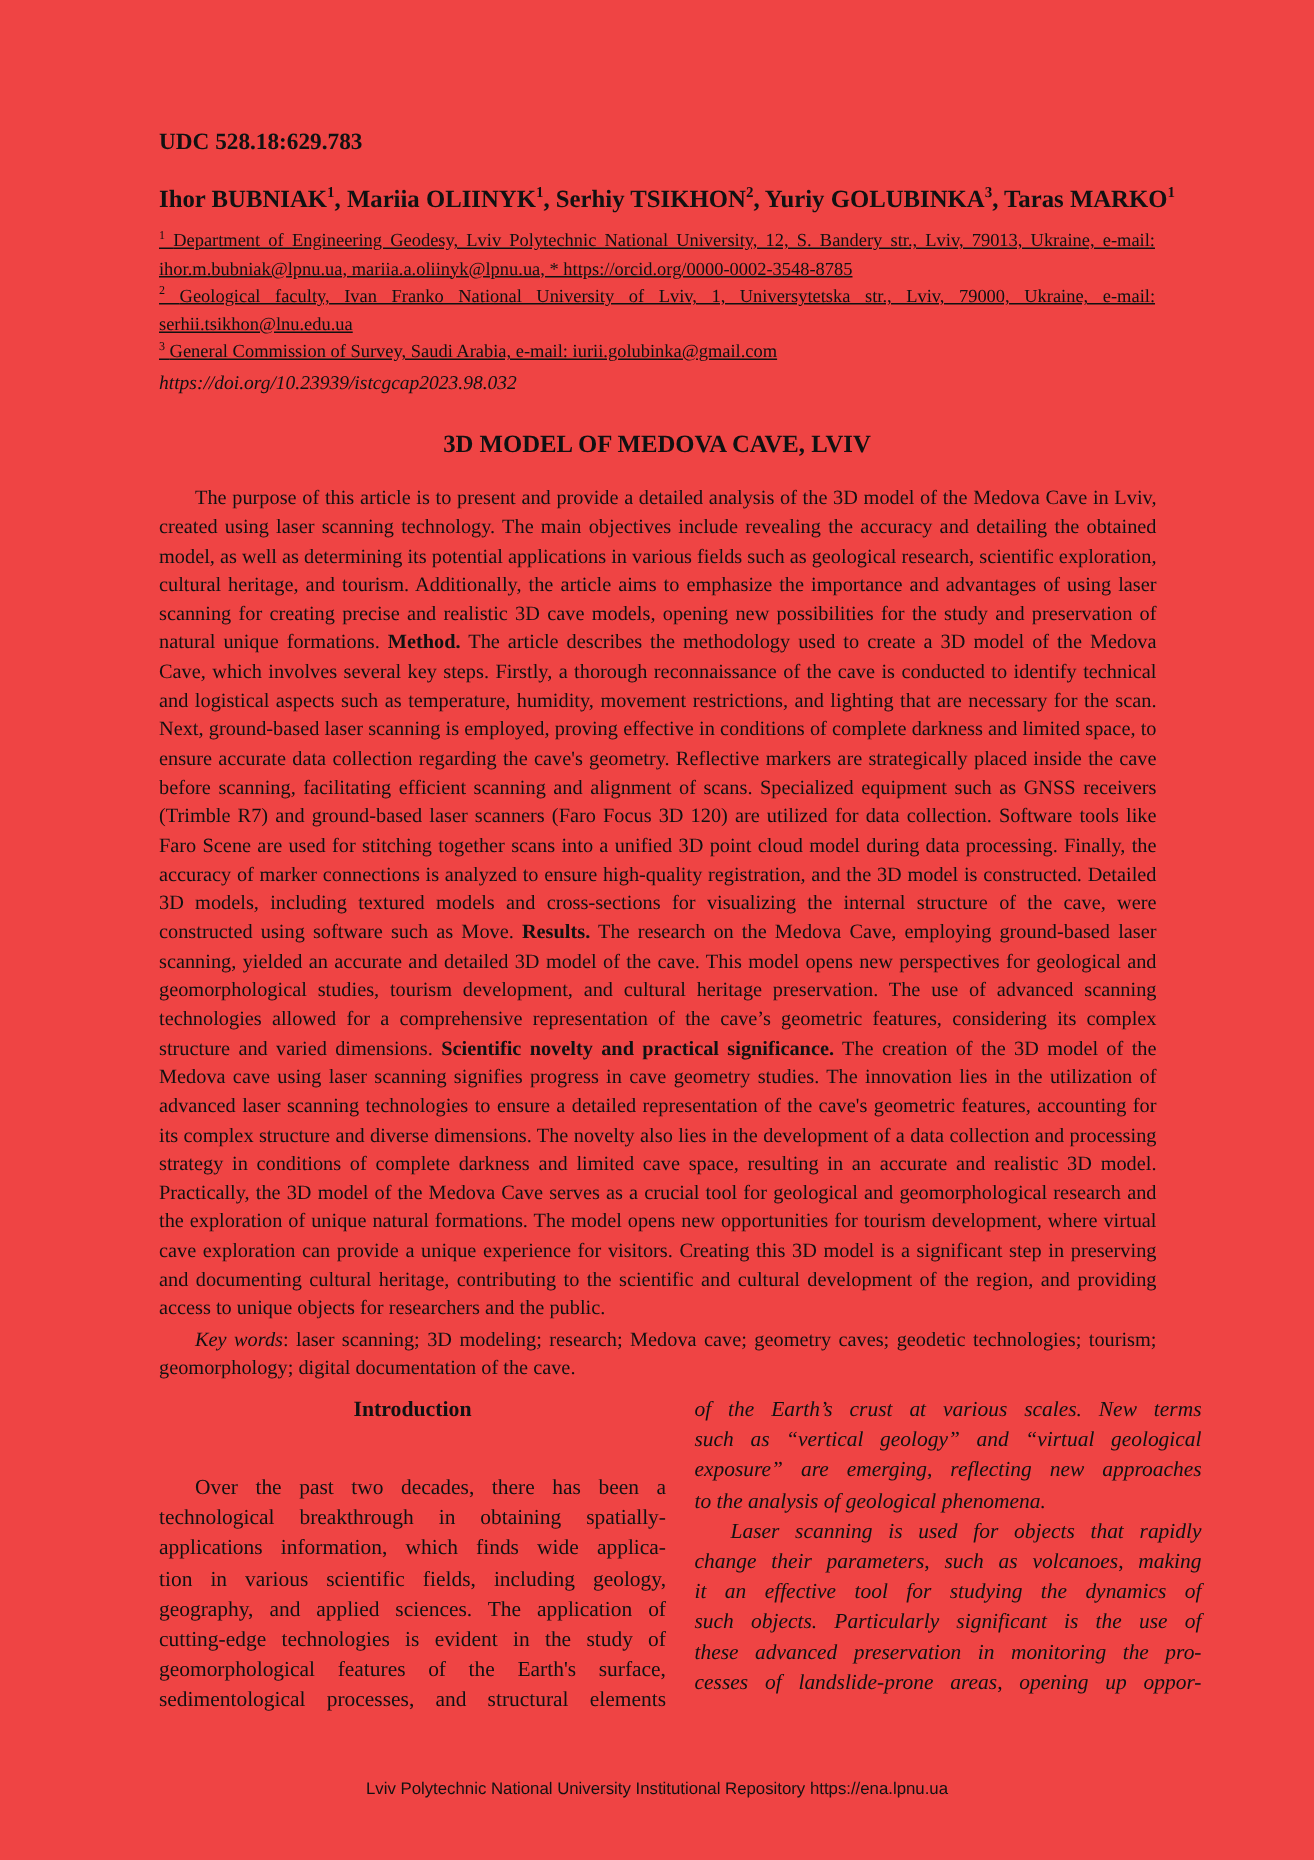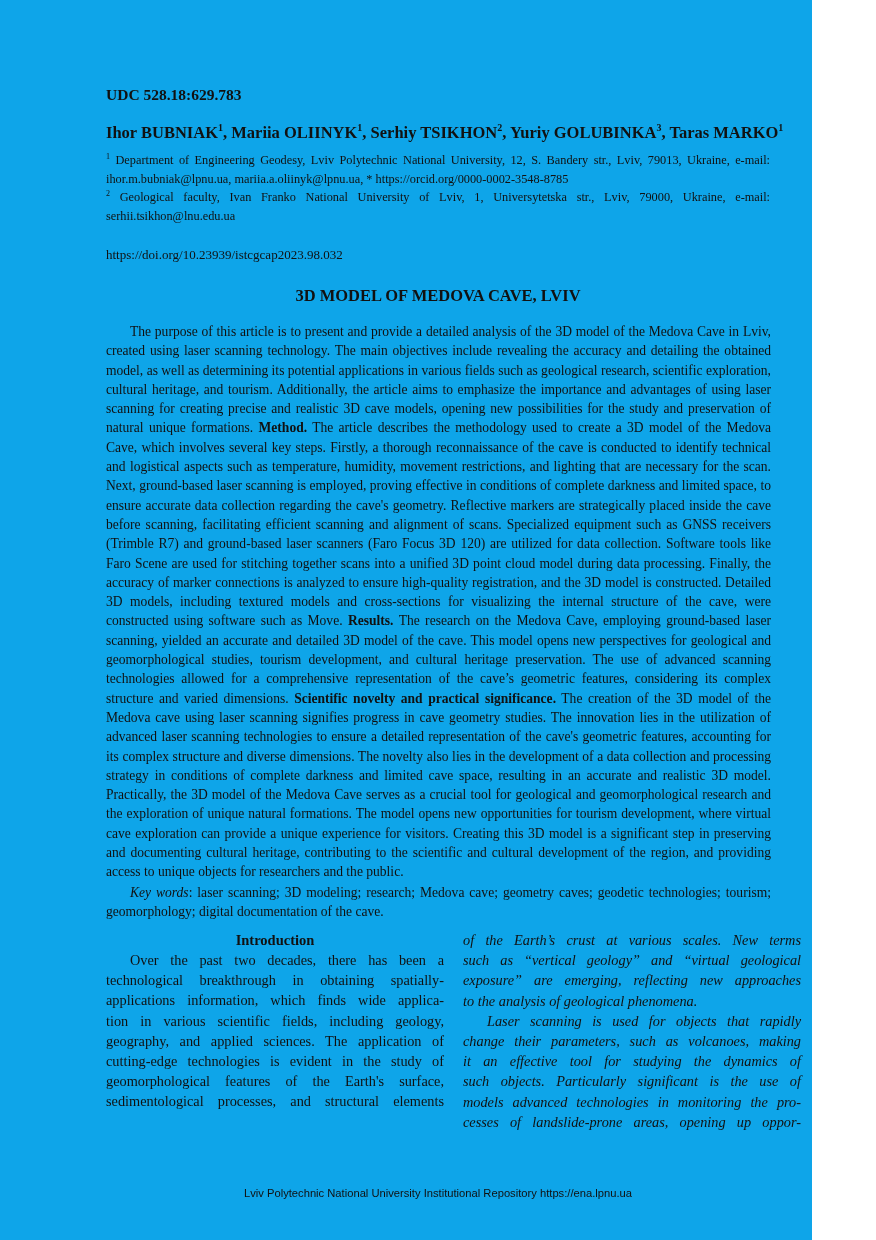--- a/index.html
+++ b/index.html
@@ -1,37 +1,37 @@
 <!DOCTYPE html>
 <html><head>
 <meta charset="utf-8">
 <style>
   html, body { margin: 0; padding: 0; background: #ffffff; }
   body { width: 876px; height: 1240px; position: relative; overflow: hidden;
          font-family: "Liberation Serif", "DejaVu Serif", serif; color: #111; }
-  .page { position: absolute; left: 0; top: 0; width: 812px; height: 1240px; background: #0ea5e9; }
+  .page { position: absolute; left: 0; top: 0; width: 876px; height: 1240px; background: #ef4444; }
   .udc { position: absolute; left: 106px; top: 86px; font-size: 15.5px; font-weight: bold; }
   .authors { position: absolute; left: 106px; top: 123px; font-size: 16.5px; white-space: nowrap; font-weight: bold; }
   .authors sup { font-size: 10px; vertical-align: 7px; line-height: 0; }
-  .affils { position: absolute; left: 106px; top: 151px; width: 664px; font-size: 12.3px; line-height: 18.5px; }
+  .affils { position: absolute; left: 106px; top: 151px; width: 664px; font-size: 12.3px; line-height: 18.5px; text-decoration: underline; }
   .affil { text-align: justify; text-align-last: left; }
   .affil sup { font-size: 8px; vertical-align: 5px; line-height: 0; }
-  .doi { position: absolute; left: 106px; top: 247px; font-size: 13px; }
+  .doi { position: absolute; left: 106px; top: 247px; font-size: 13px; font-style: italic; }
   .title { position: absolute; left: 0; width: 876px; top: 286px; text-align: center;
            font-size: 16.5px; font-weight: bold; }
   .abstract { position: absolute; left: 106px; top: 322px; width: 665px; font-size: 13.55px;
               line-height: 19.3px; text-align: justify; }
   .abstract p { margin: 0; text-indent: 24px; font-family: Liberation Serif, serif; }
   .abstract b { font-weight: bold; }
   .keywords { margin-top: 1px !important; }
   .keywords i { font-style: italic; }
   .col { position: absolute; top: 930px; width: 338px; font-size: 14.3px; line-height: 20.2px; text-align: justify; }
   .col-left { left: 106px; }
   .col-right { left: 463px; top: 930px; font-style: italic; }
-  .section-heading { text-align: center; font-weight: bold; font-size: 14.5px; margin: 0 0 0 0; line-height: 20px; }
+  .section-heading { text-align: center; font-weight: bold; font-size: 14.5px; margin: 0 0 32px 0; line-height: 20px; }
   .footer { position: absolute; left: 0; width: 876px; top: 1187px; text-align: center;
             font-family: Liberation Sans, sans-serif; font-size: 11.2px; color: #111; }
   .ln { display: block; text-align: justify; text-align-last: justify; }
   .ln.last { text-align-last: left; }
 </style>
 </head>
 <body>
 
 <div class="page">
 
@@ -41,20 +41,21 @@
     <span>Ihor BUBNIAK</span><sup>1</sup>,
     <span>Mariia OLIINYK</span><sup>1</sup>,
     <span>Serhiy TSIKHON</span><sup>2</sup>,
     <span>Yuriy GOLUBINKA</span><sup>3</sup>,
     <span>Taras MARKO</span><sup>1</sup>
   </div>
 
   <div class="affils">
     <div class="affil"><sup>1</sup> <span>Department of Engineering Geodesy, Lviv Polytechnic National University, 12, S. Bandery str., Lviv, 79013, Ukraine, e-mail: ihor.m.bubniak@lpnu.ua, mariia.a.oliinyk@lpnu.ua, * https://orcid.org/0000-0002-3548-8785</span></div>
     <div class="affil"><sup>2</sup> <span>Geological faculty, Ivan Franko National University of Lviv, 1, Universytetska str., Lviv, 79000, Ukraine, e-mail: serhii.tsikhon@lnu.edu.ua</span></div>
+    <div class="affil"><sup>3</sup> <span>General Commission of Survey, Saudi Arabia, e-mail: iurii.golubinka@gmail.com</span></div>
   </div>
 
   <div class="doi">https://doi.org/10.23939/istcgcap2023.98.032</div>
 
   <div class="title">3D MODEL OF MEDOVA CAVE, LVIV</div>
 
   <div class="abstract">
     <p><span>The purpose of this article is to present and provide a detailed analysis of the 3D model of the Medova Cave in Lviv, created using laser scanning technology. The main objectives include revealing the accuracy and detailing the obtained model, as well as determining its potential applications in various fields such as geological research, scientific exploration, cultural heritage, and tourism. Additionally, the article aims to emphasize the importance and advantages of using laser scanning for creating precise and realistic 3D cave models, opening new possibilities for the study and preservation of natural unique formations.</span> <b>Method.</b> <span>The article describes the methodology used to create a 3D model of the Medova Cave, which involves several key steps. Firstly, a thorough reconnaissance of the cave is conducted to identify technical and logistical aspects such as temperature, humidity, movement restrictions, and lighting that are necessary for the scan. Next, ground-based laser scanning is employed, proving effective in conditions of complete darkness and limited space, to ensure accurate data collection regarding the cave's geometry. Reflective markers are strategically placed inside the cave before scanning, facilitating efficient scanning and alignment of scans. Specialized equipment such as GNSS receivers (Trimble R7) and ground-based laser scanners (Faro Focus 3D 120) are utilized for data collection. Software tools like Faro Scene are used for stitching together scans into a unified 3D point cloud model during data processing. Finally, the accuracy of marker connections is analyzed to ensure high-quality registration, and the 3D model is constructed. Detailed 3D models, including textured models and cross-sections for visualizing the internal structure of the cave, were constructed using software such as Move.</span> <b>Results.</b> <span>The research on the Medova Cave, employing ground-based laser scanning, yielded an accurate and detailed 3D model of the cave. This model opens new perspectives for geological and geomorphological studies, tourism development, and cultural heritage preservation. The use of advanced scanning technologies allowed for a comprehensive representation of the cave’s geometric features, considering its complex structure and varied dimensions.</span> <b>Scientific novelty and practical significance.</b> <span>The creation of the 3D model of the Medova cave using laser scanning signifies progress in cave geometry studies. The innovation lies in the utilization of advanced laser scanning technologies to ensure a detailed representation of the cave's geometric features, accounting for its complex structure and diverse dimensions. The novelty also lies in the development of a data collection and processing strategy in conditions of complete darkness and limited cave space, resulting in an accurate and realistic 3D model. Practically, the 3D model of the Medova Cave serves as a crucial tool for geological and geomorphological research and the exploration of unique natural formations. The model opens new opportunities for tourism development, where virtual cave exploration can provide a unique experience for visitors. Creating this 3D model is a significant step in preserving and documenting cultural heritage, contributing to the scientific and cultural development of the region, and providing access to unique objects for researchers and the public.</span></p>
     <p class="keywords"><i>Key words</i><span>: laser scanning; 3D modeling; research; Medova cave; geometry caves; geodetic technologies; tourism; geomorphology; digital documentation of the cave.</span></p>
   </div>
@@ -78,19 +79,19 @@
       <span class="ln">of the Earth’s crust at various scales. New terms</span>
       <span class="ln">such as “vertical geology” and “virtual geological</span>
       <span class="ln">exposure” are emerging, reflecting new approaches</span>
       <span class="ln last">to the analysis of geological phenomena.</span>
     </div>
     <div>
       <span class="ln" style="text-indent:24px">Laser scanning is used for objects that rapidly</span>
       <span class="ln">change their parameters, such as volcanoes, making</span>
       <span class="ln">it an effective tool for studying the dynamics of</span>
       <span class="ln">such objects. Particularly significant is the use of</span>
-      <span class="ln">models advanced technologies in monitoring the pro-</span>
+      <span class="ln">these advanced preservation in monitoring the pro-</span>
       <span class="ln">cesses of landslide-prone areas, opening up oppor-</span>
     </div>
   </div>
 
   <div class="footer">Lviv Polytechnic National University Institutional Repository https://ena.lpnu.ua</div>
 </div>
 
 </body></html>

